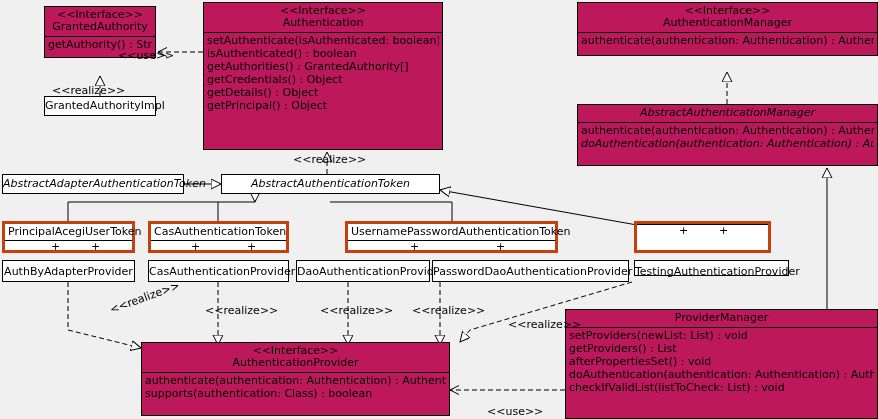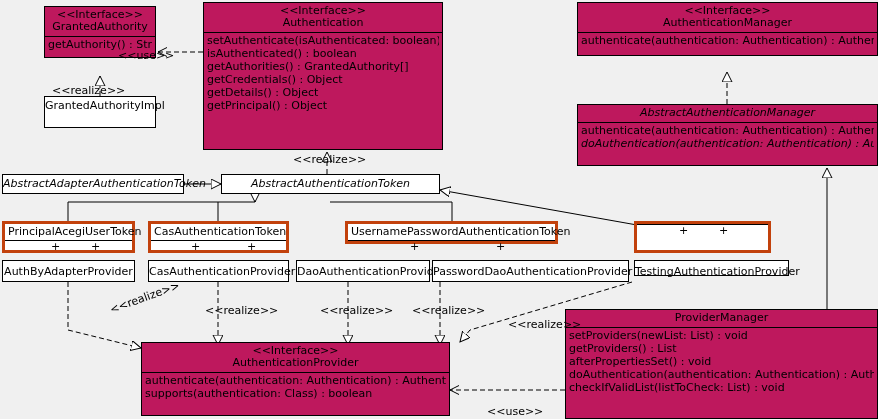--- a/index.html
+++ b/index.html
@@ -102,21 +102,21 @@
     <div class="hdr">
       <span class="stereo">&lt;&lt;Interface&gt;&gt;</span>
       <span class="nm">GrantedAuthority</span>
     </div>
     <div class="sep"></div>
     <div class="ops">
       <div>getAuthority() : String</div>
     </div>
   </div>
 
-  <div class="plain" style="left:44px;top:96px;width:112px;height:32px;">
+  <div class="plain" style="left:44px;top:96px;width:112px;height:20px;">
     <span>GrantedAuthorityImpl</span>
   </div>
 
   <div class="uml" style="left:203px;top:2px;width:240px;height:148px;">
     <div class="hdr">
       <span class="stereo">&lt;&lt;Interface&gt;&gt;</span>
       <span class="nm">Authentication</span>
     </div>
     <div class="sep"></div>
     <div class="ops">
@@ -168,21 +168,21 @@
   </div>
 
   <div class="compact" style="left:148px;top:221px;width:141px;height:32px;">
     <div class="t">CasAuthenticationToken</div>
     <div class="plus">
       <span style="left:40px;">+</span>
       <span style="left:96px;">+</span>
     </div>
   </div>
 
-  <div class="compact" style="left:345px;top:221px;width:213px;height:23px;">
+  <div class="compact" style="left:345px;top:221px;width:213px;height:32px;">
     <div class="t">UsernamePasswordAuthenticationToken</div>
     <div class="plus">
       <span style="left:62px;">+</span>
       <span style="left:148px;">+</span>
     </div>
   </div>
 
   <div class="compact" style="left:634px;top:221px;width:137px;height:32px;">
     <div class="plus">
       <span style="left:42px;">+</span>

